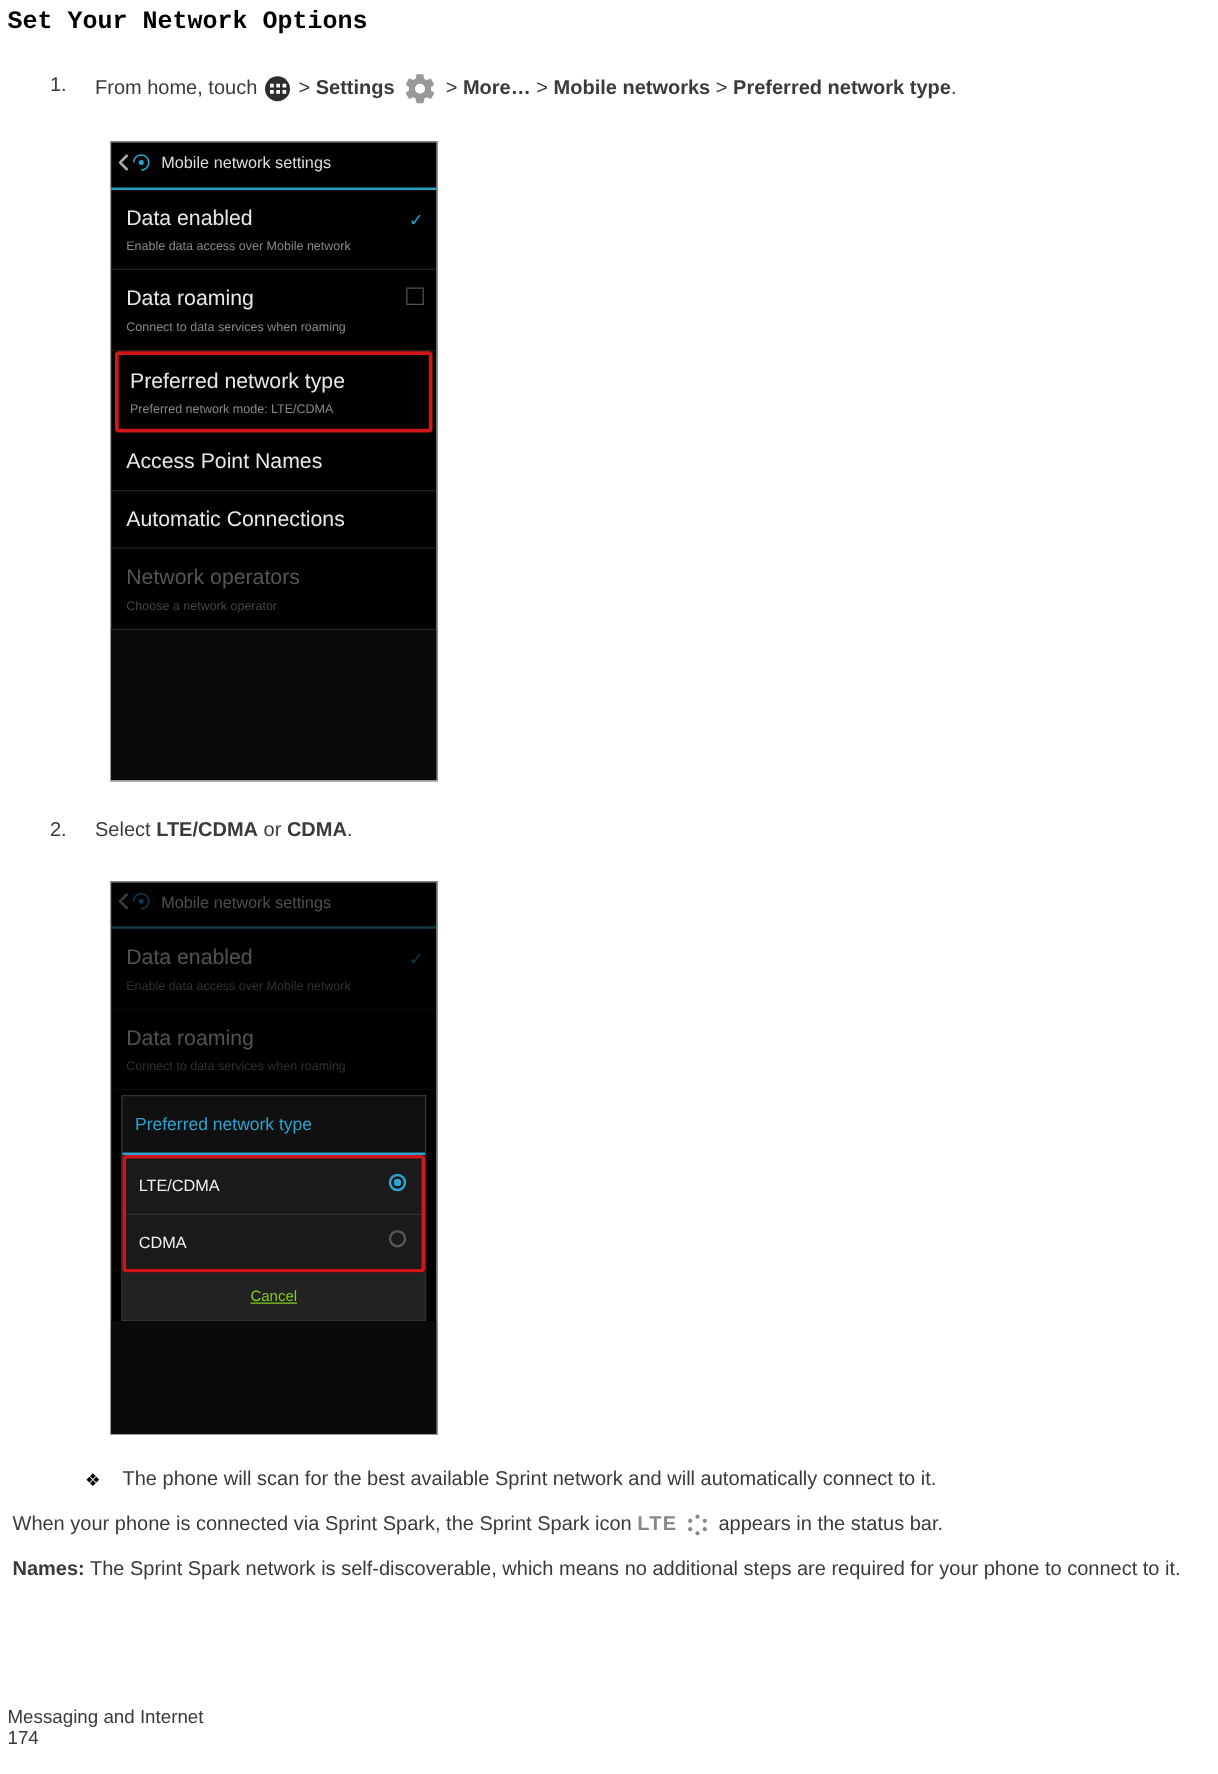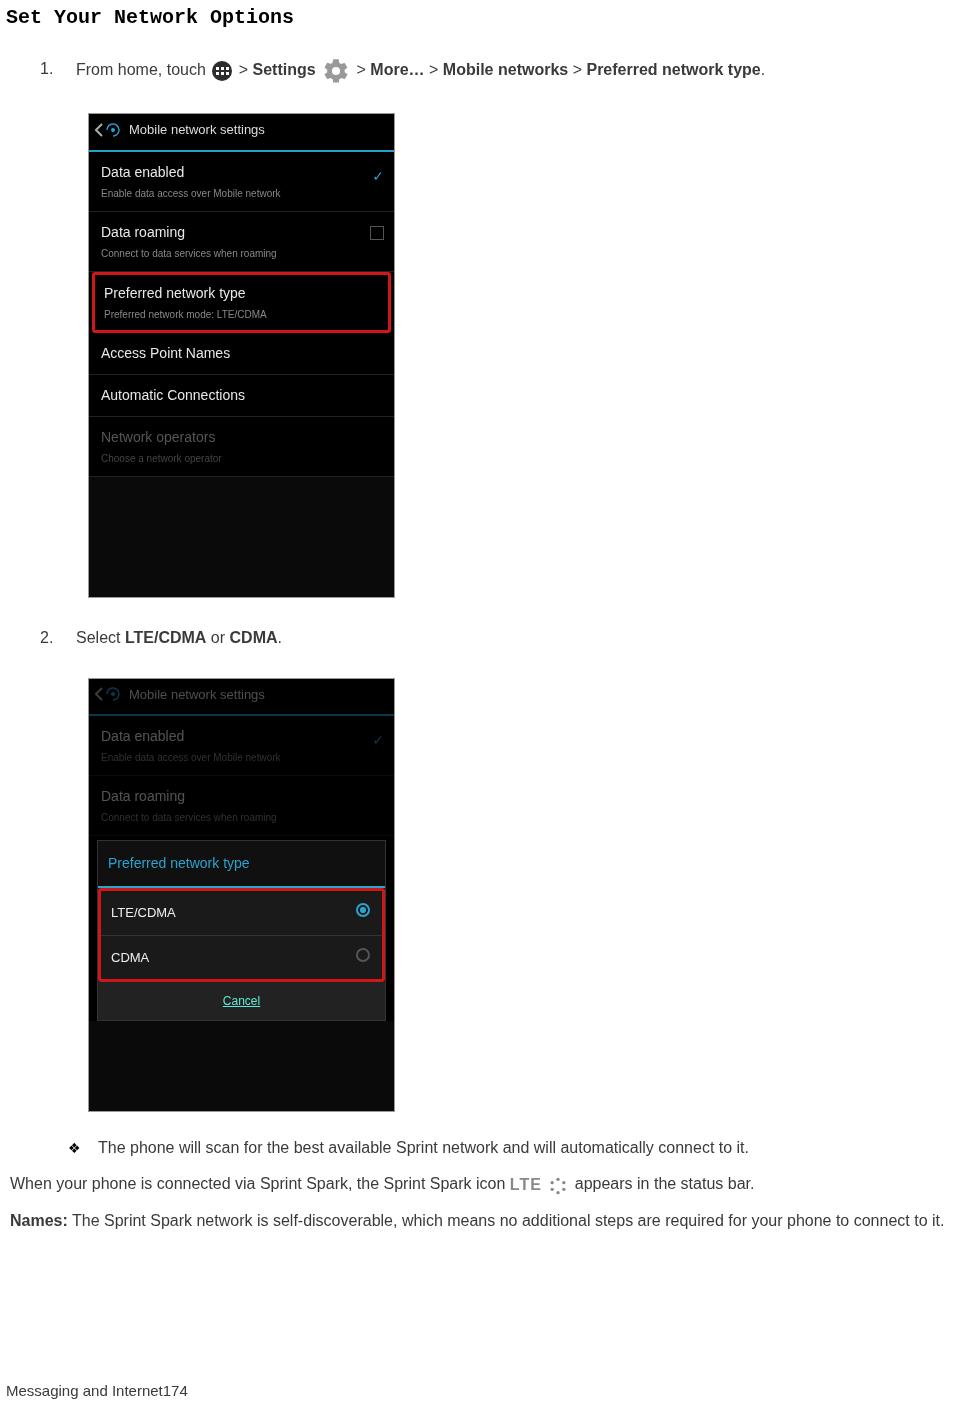--- a/index.html
+++ b/index.html
@@ -47,21 +47,21 @@
     top: 2px;
     font-size: 14px;
     color: #000;
   }
   .bold { font-weight: bold; text-align: right; }
   .green { color: #3c9a3c; }
 
   
   .shot {
     margin: 28px 0 0 82px;
-    width: 307px;
+    width: 262px;
     border: 1px solid #999;
     background: #000;
     font-family: Arial, sans-serif;
   }
   .shot-title {
     display: flex;
     align-items: center;
     gap: 8px;
     padding: 6px 6px 10px 6px;
     font-size: 13px;
@@ -72,21 +72,21 @@
     display: inline-flex;
     align-items: center;
     gap: 2px;
   }
   .back-ico svg { display: block; }
   .shot-row {
     padding: 10px 12px;
     border-bottom: 1px solid #222;
     position: relative;
   }
-  .shot-row .t1 { font-size: 14px; color: #e8e8e8; }
+  .shot-row .t1 { font-size: 17px; color: #e8e8e8; }
   .shot-row .t2 { font-size: 10px; color: #888; margin-top: 3px; }
   .shot-row.dim .t1 { color: #555; }
   .shot-row.dim .t2 { color: #444; }
   .shot-row .check {
     position: absolute;
     right: 10px;
     top: 14px;
     color: #27a0c8;
     font-size: 14px;
   }
@@ -140,21 +140,21 @@
     background: radial-gradient(circle, #2aa4cf 40%, transparent 45%);
   }
   .radio-box {
     border: 3px solid #d01616;
     border-radius: 3px;
     padding: 0;
   }
   .cancel {
     text-align: center;
     font-size: 12px;
-    color: #5eead4;
+    color: #84cc16;
     padding: 10px 0;
     background: #222;
     text-decoration: underline;
   }
   .faded {
     opacity: .35;
   }
 
   
   .inline-ico {
@@ -190,23 +190,24 @@
   .spark-ico svg { width: 20px; height: 20px; vertical-align: middle; }
 
   .para { margin-top: 12px; font-size: 16px; color: #3a3a3a; padding: 0 4px; }
 
   .footer {
     position: absolute;
     bottom: 20px;
     left: 6px;
     right: 6px;
     display: flex;
-    justify-content: flex-start;
+    justify-content: center;
     font-size: 15px;
     color: #3a3a3a;
+    flex-direction: column;
   }
 </style>
 </head>
 <body>
 
 <div class="page-heading">Set Your Network Options</div>
 
 <div class="content">
 
   <ol>

